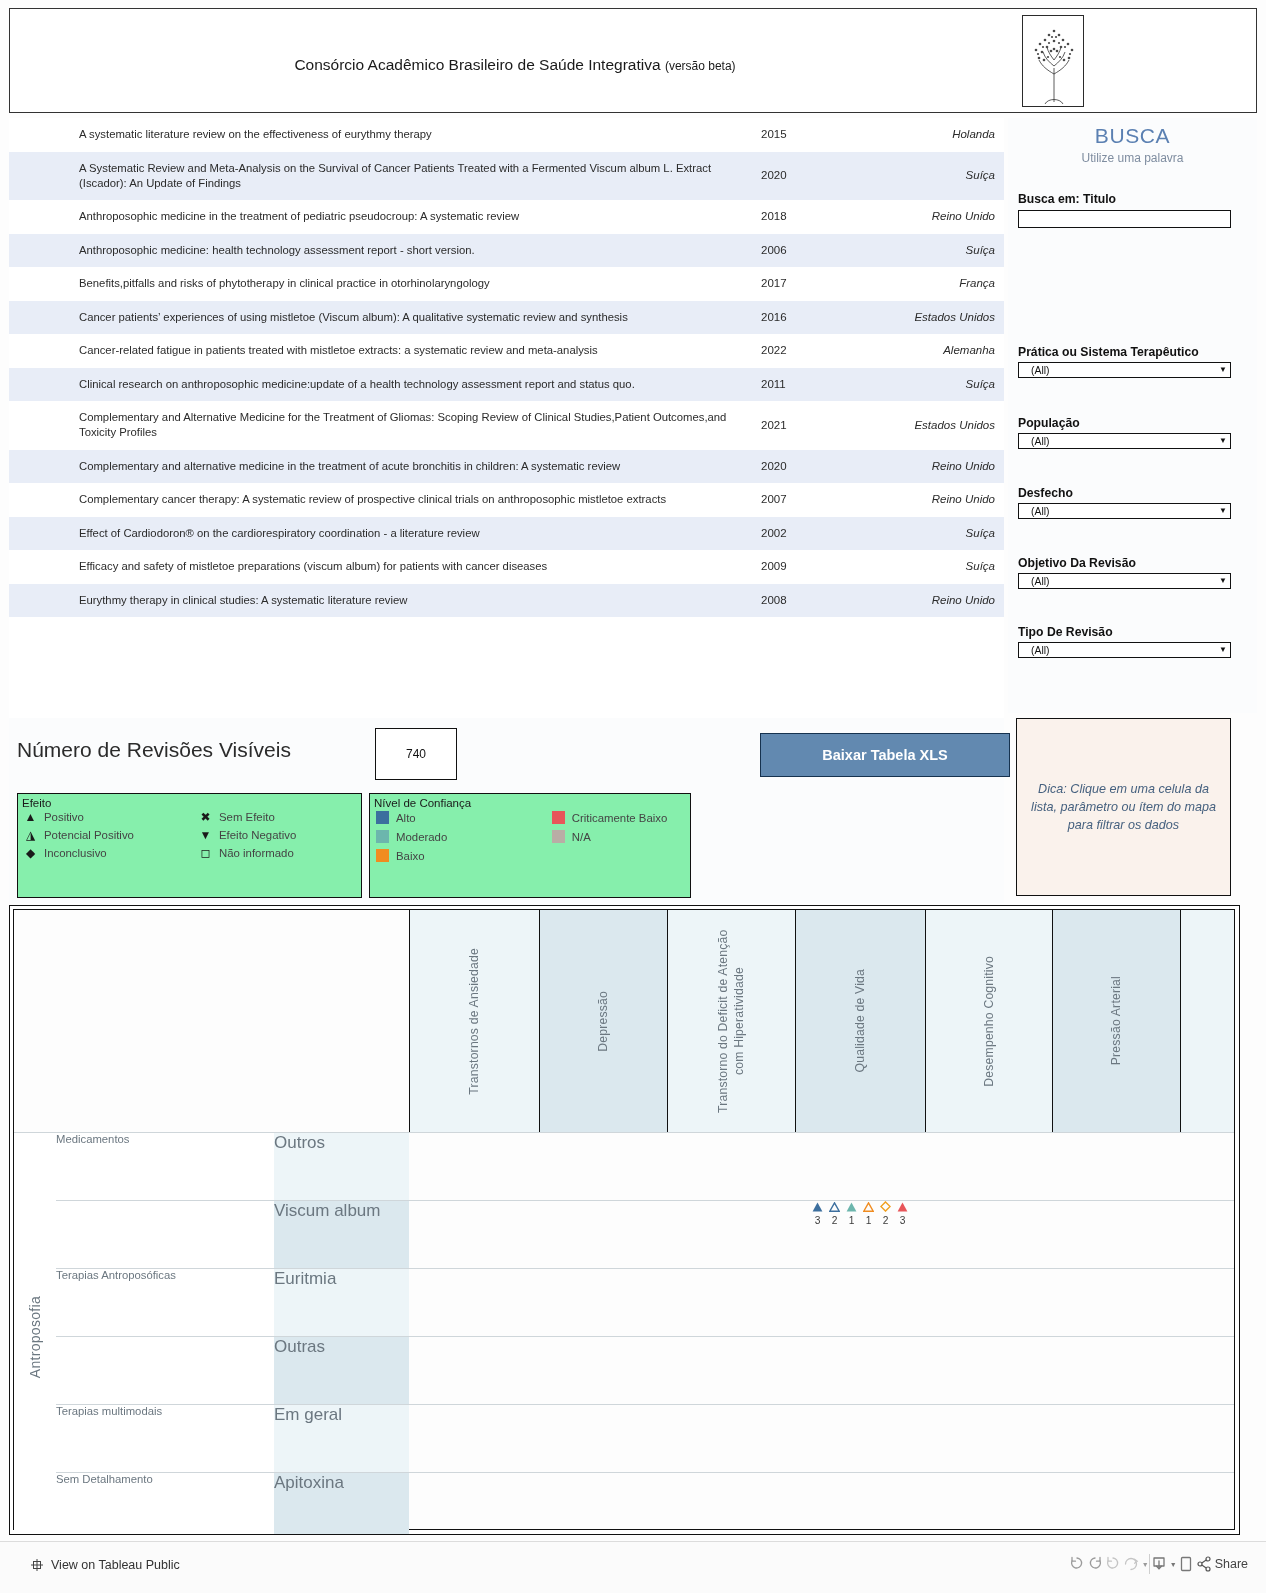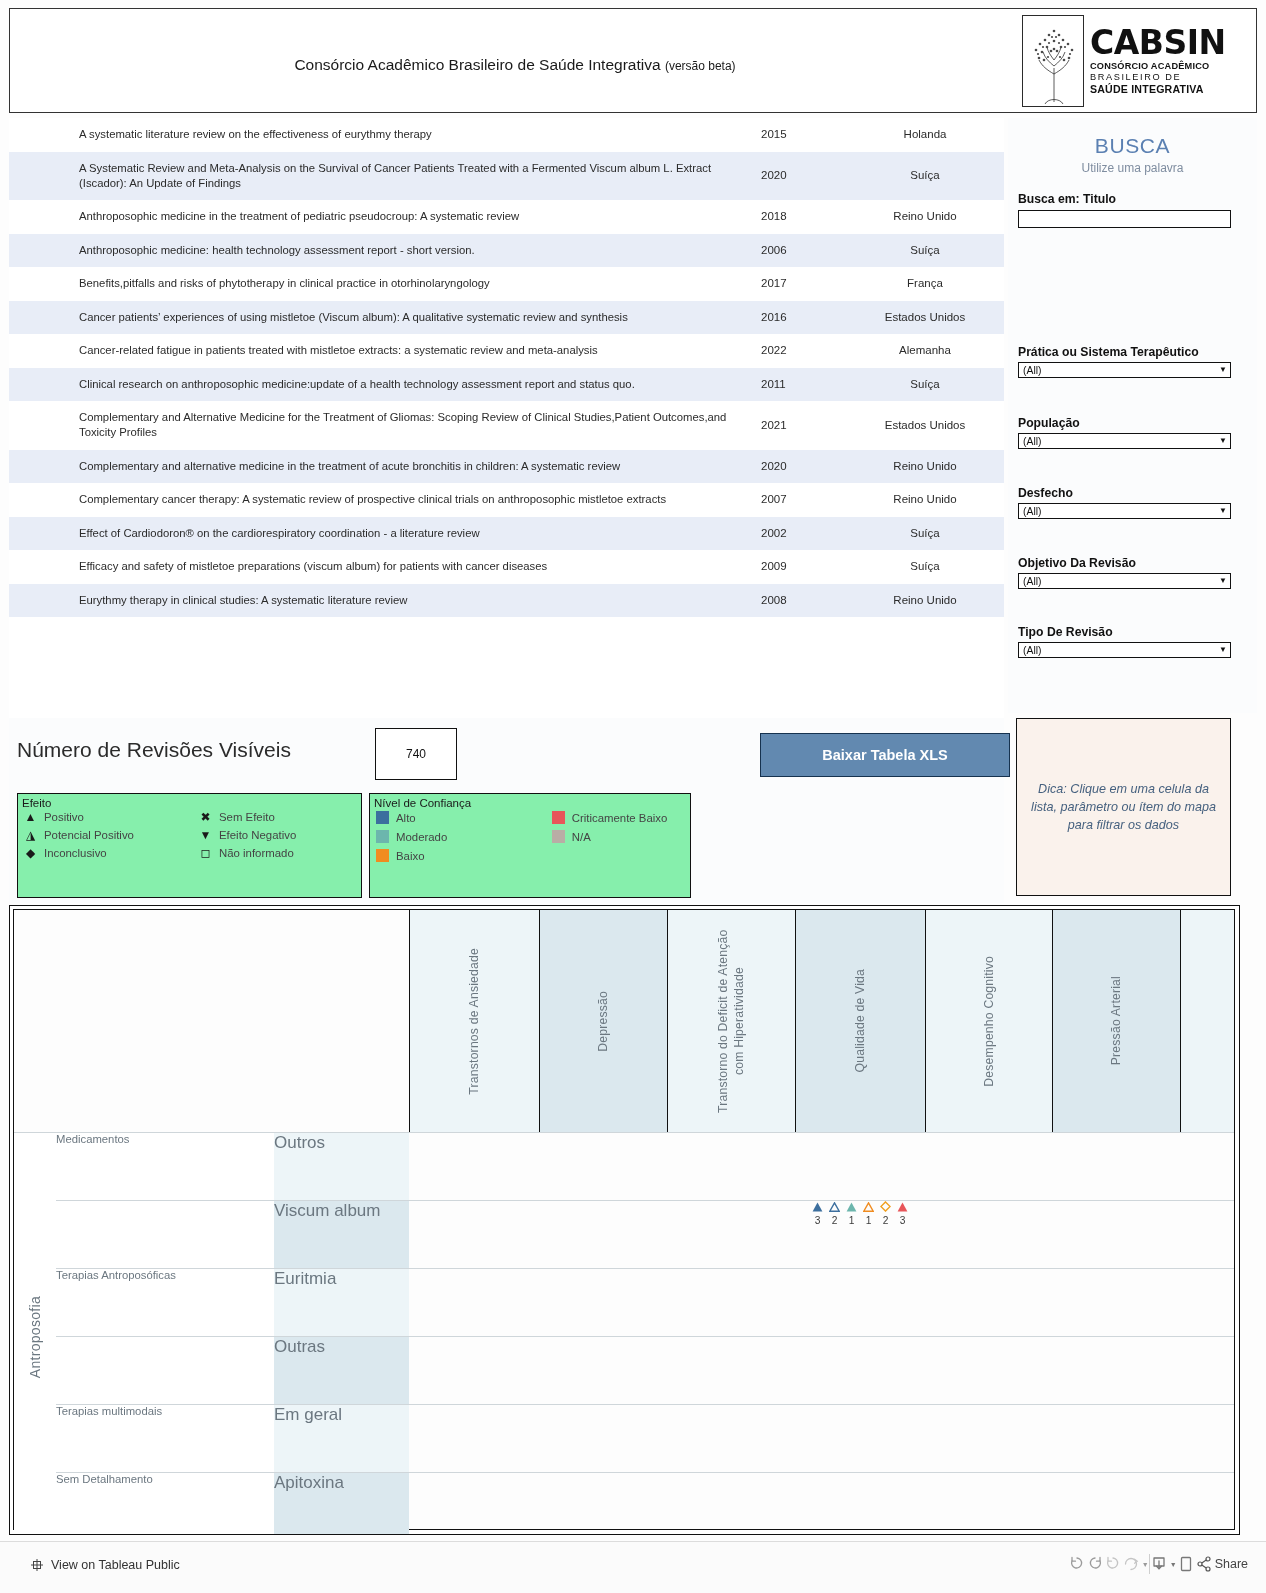--- a/index.html
+++ b/index.html
@@ -61,21 +61,21 @@
   }
   table.reviews td{
     vertical-align:middle;
     font-size:11.3px;color:#2b2b2b;
     padding:9px 4px;
     line-height:1.35;
   }
   table.reviews tr.alt td{background:#e8edf7;}
   table.reviews tr td.c-title{width:660px;padding-left:70px;padding-right:10px;}
   table.reviews tr td.c-year{width:80px;text-align:left;padding-left:12px;}
-  table.reviews tr td.c-country{width:140px;text-align:center;padding-left:10px;}
+  table.reviews tr td.c-country{width:140px;text-align:right;padding-left:10px;font-style:italic;}
   table.reviews tr td.c-source{width:110px;text-align:left;padding-left:12px;font-weight:600;letter-spacing:0.1px;}
   table.reviews tr td.c-year,table.reviews tr td.c-country{font-size:11.5px;}
   table.reviews tr td.c-source{font-size:11.5px;}
 
   
   .rightpanel{
     position:absolute;left:1008px;top:118px;width:249px;height:595px;
     background:#fbfcfd;
   }
   .panel-head{
@@ -87,21 +87,21 @@
   .field-label{
     font-size:12.2px;font-weight:700;color:#111;margin-bottom:3px;
   }
   .text-input{
     width:213px;height:18px;border:1px solid #111;background:#fff;box-sizing:border-box;
     font-size:12px;padding:1px 4px;color:#111;
   }
   .select-box{
     width:213px;height:16px;border:1px solid #111;background:#fff;box-sizing:border-box;
     display:flex;align-items:center;justify-content:space-between;
-    font-size:10.4px;color:#111;padding:0 3px 0 4px;
+    font-size:10.4px;color:#111;padding:0 3px 0 12px;
   }
   .caret{font-size:8px;color:#111;line-height:1;}
 
   
   .kpi-area{
     position:absolute;left:9px;top:718px;width:995px;height:185px;background:#fbfcfd;
   }
   .kpi-label{
     position:absolute;left:8px;top:20px;font-size:21px;color:#2b2b2b;font-weight:400;
   }
@@ -262,26 +262,20 @@
               <circle cx="33" cy="21" r="1.1"></circle>
             <circle cx="20" cy="31" r="1.1"></circle>
               <circle cx="42" cy="31" r="1.1"></circle>
             <circle cx="15" cy="38" r="1.1"></circle>
               <circle cx="47" cy="38" r="1.1"></circle>
             <circle cx="26" cy="27" r="1.1"></circle>
               <circle cx="36" cy="27" r="1.1"></circle>
           </g>
         </svg>
       </div>
-      <div class="logo-text">
-        <div class="logo-cabsin">CABSIN</div>
-        <div class="logo-l1">CONSÓRCIO ACADÊMICO</div>
-        <div class="logo-l2">BRASILEIRO DE</div>
-        <div class="logo-l3">SAÚDE INTEGRATIVA</div>
-      </div>
     </div>
   </div>
 
   <div class="list-wrap">
     <table class="reviews">
       <tbody>
         <tr>
           <td class="c-title">A systematic literature review on the effectiveness of eurythmy therapy</td>
           <td class="c-year">2015</td>
           <td class="c-country">Holanda</td>
@@ -364,21 +358,21 @@
           <td class="c-year">2008</td>
           <td class="c-country">Reino Unido</td>
           <td class="c-source">MEDLINE</td>
         </tr>
       </tbody>
     </table>
   </div>
 
   <div class="rightpanel">
 
-    <div style="position:absolute;left:0;top:16px;width:249px;">
+    <div style="position:absolute;left:0;top:6px;width:249px;">
       <div class="panel-head">BUSCA</div>
       <div class="panel-sub">Utilize uma palavra</div>
     </div>
 
     <div style="position:absolute;left:10px;top:74px;width:215px;">
       <div class="field-label">Busca em: Titulo</div>
       <input class="text-input" type="text" value="" style="">
     </div>
 
 

